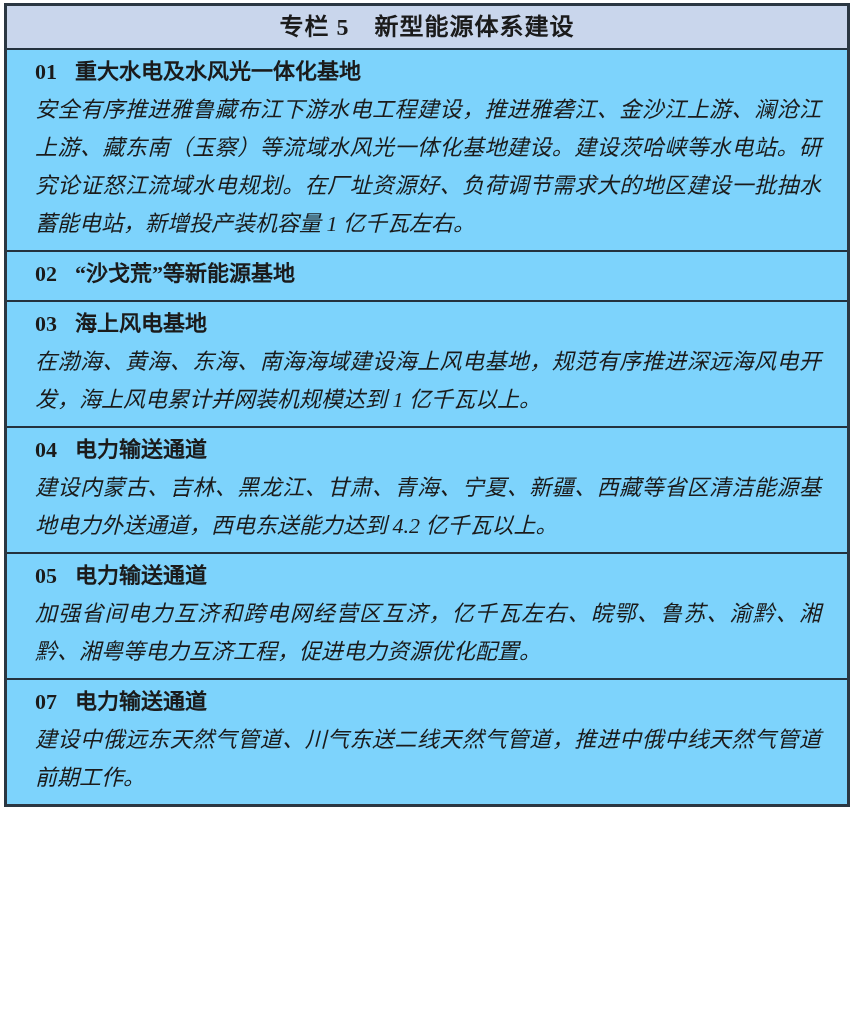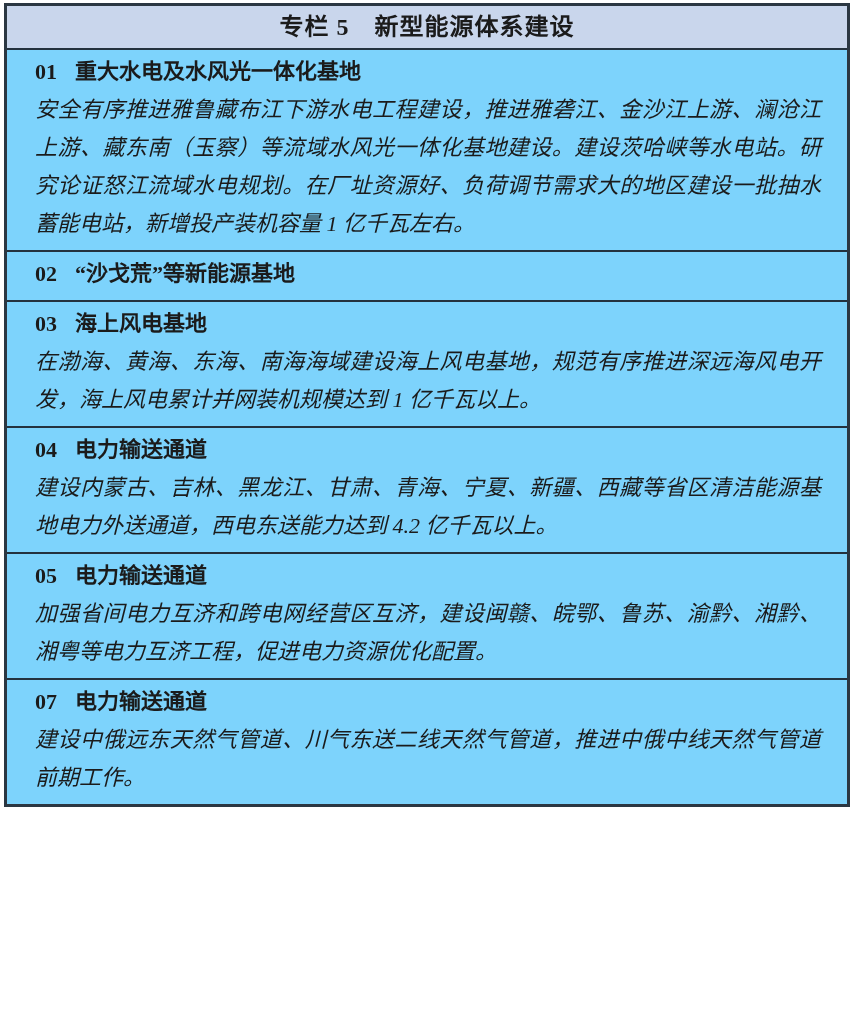--- a/index.html
+++ b/index.html
@@ -92,21 +92,21 @@
         <span class="sec-heading">电力输送通道</span>
       </div>
       <div class="sec-body">建设内蒙古、吉林、黑龙江、甘肃、青海、宁夏、新疆、西藏等省区清洁能源基地电力外送通道，西电东送能力达到 4.2 亿千瓦以上。</div>
     </div>
 
     <div class="section">
       <div class="sec-head">
         <span class="sec-num">05</span>
         <span class="sec-heading">电力输送通道</span>
       </div>
-      <div class="sec-body">加强省间电力互济和跨电网经营区互济，建设闽赣、皖鄂、鲁苏、渝黔、湘黔、湘粤等电力互济工程，促进电力资源优化配置。</div>
+      <div class="sec-body">加强省间电力互济和跨电网经营区互济，亿千瓦左右、皖鄂、鲁苏、渝黔、湘黔、湘粤等电力互济工程，促进电力资源优化配置。</div>
     </div>
 
     <div class="section">
       <div class="sec-head">
         <span class="sec-num">07</span>
         <span class="sec-heading">电力输送通道</span>
       </div>
       <div class="sec-body">建设中俄远东天然气管道、川气东送二线天然气管道，推进中俄中线天然气管道前期工作。</div>
     </div>
 

